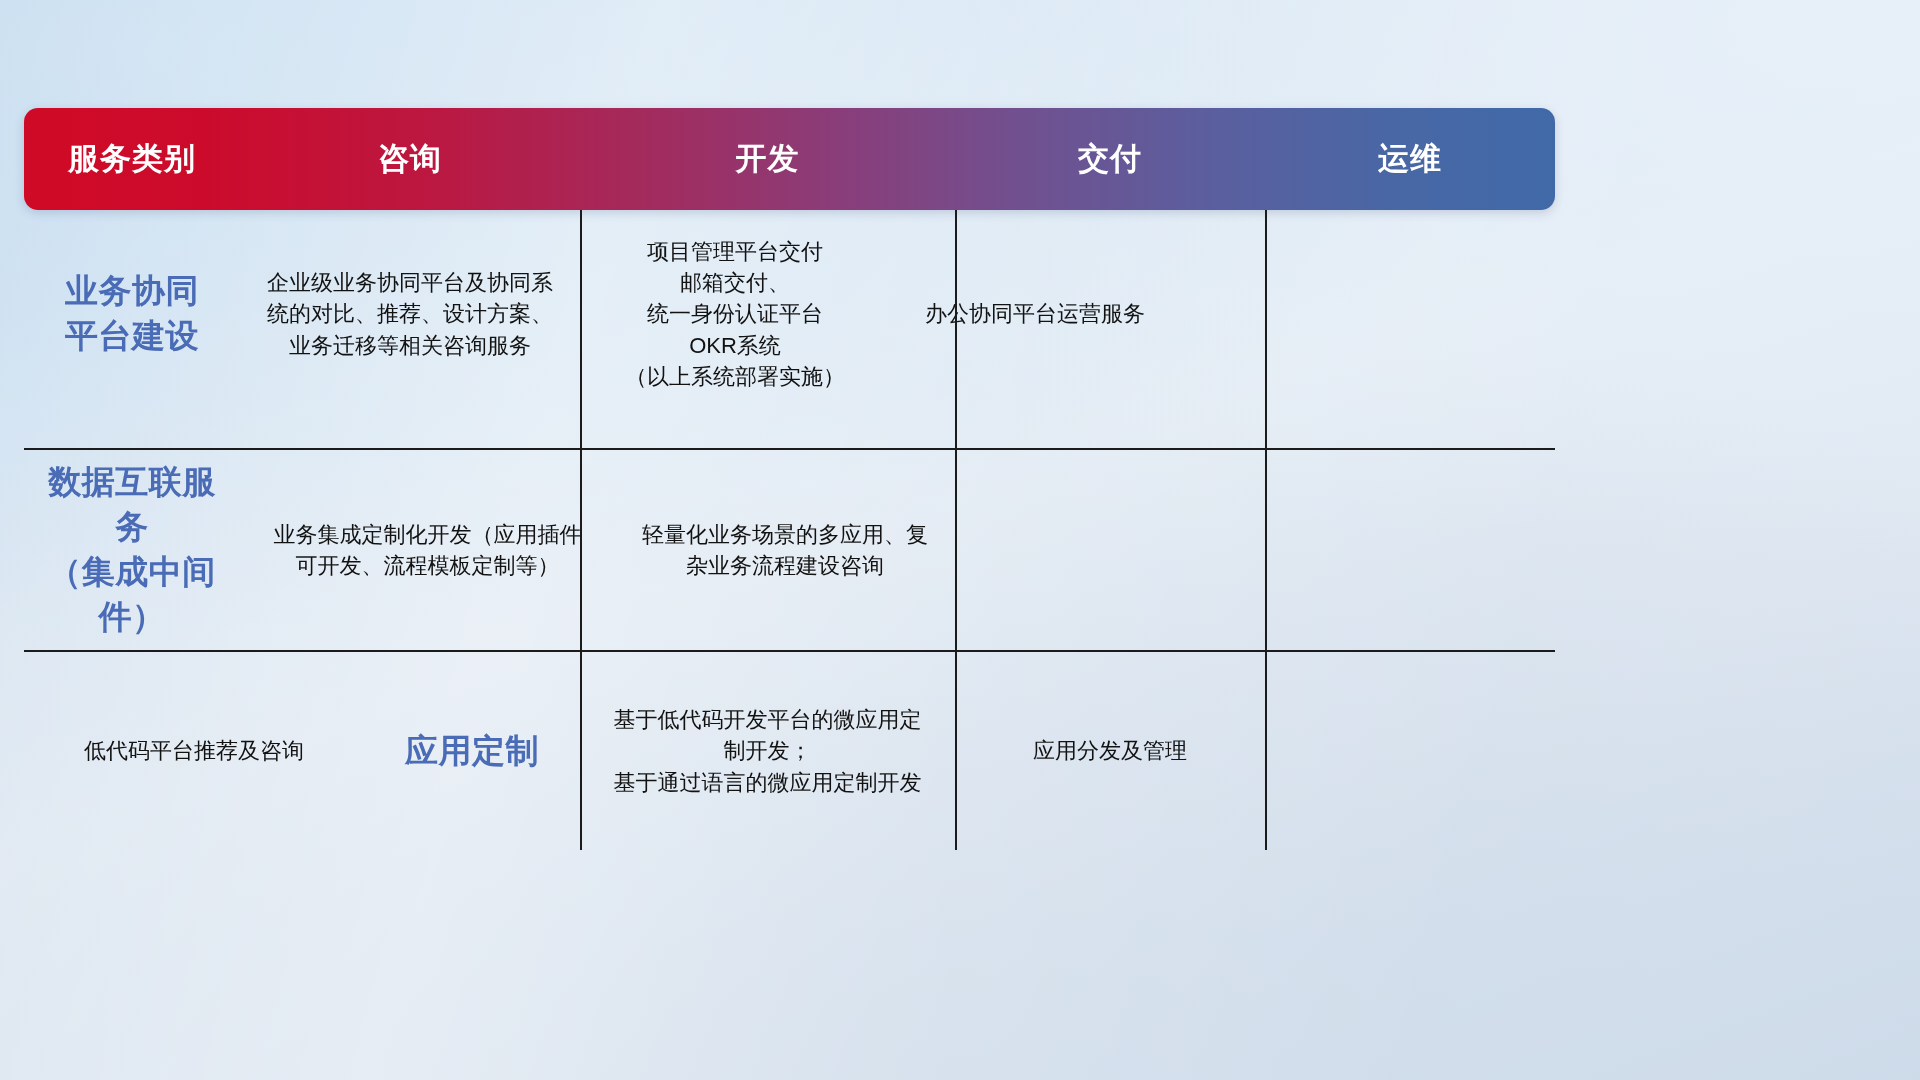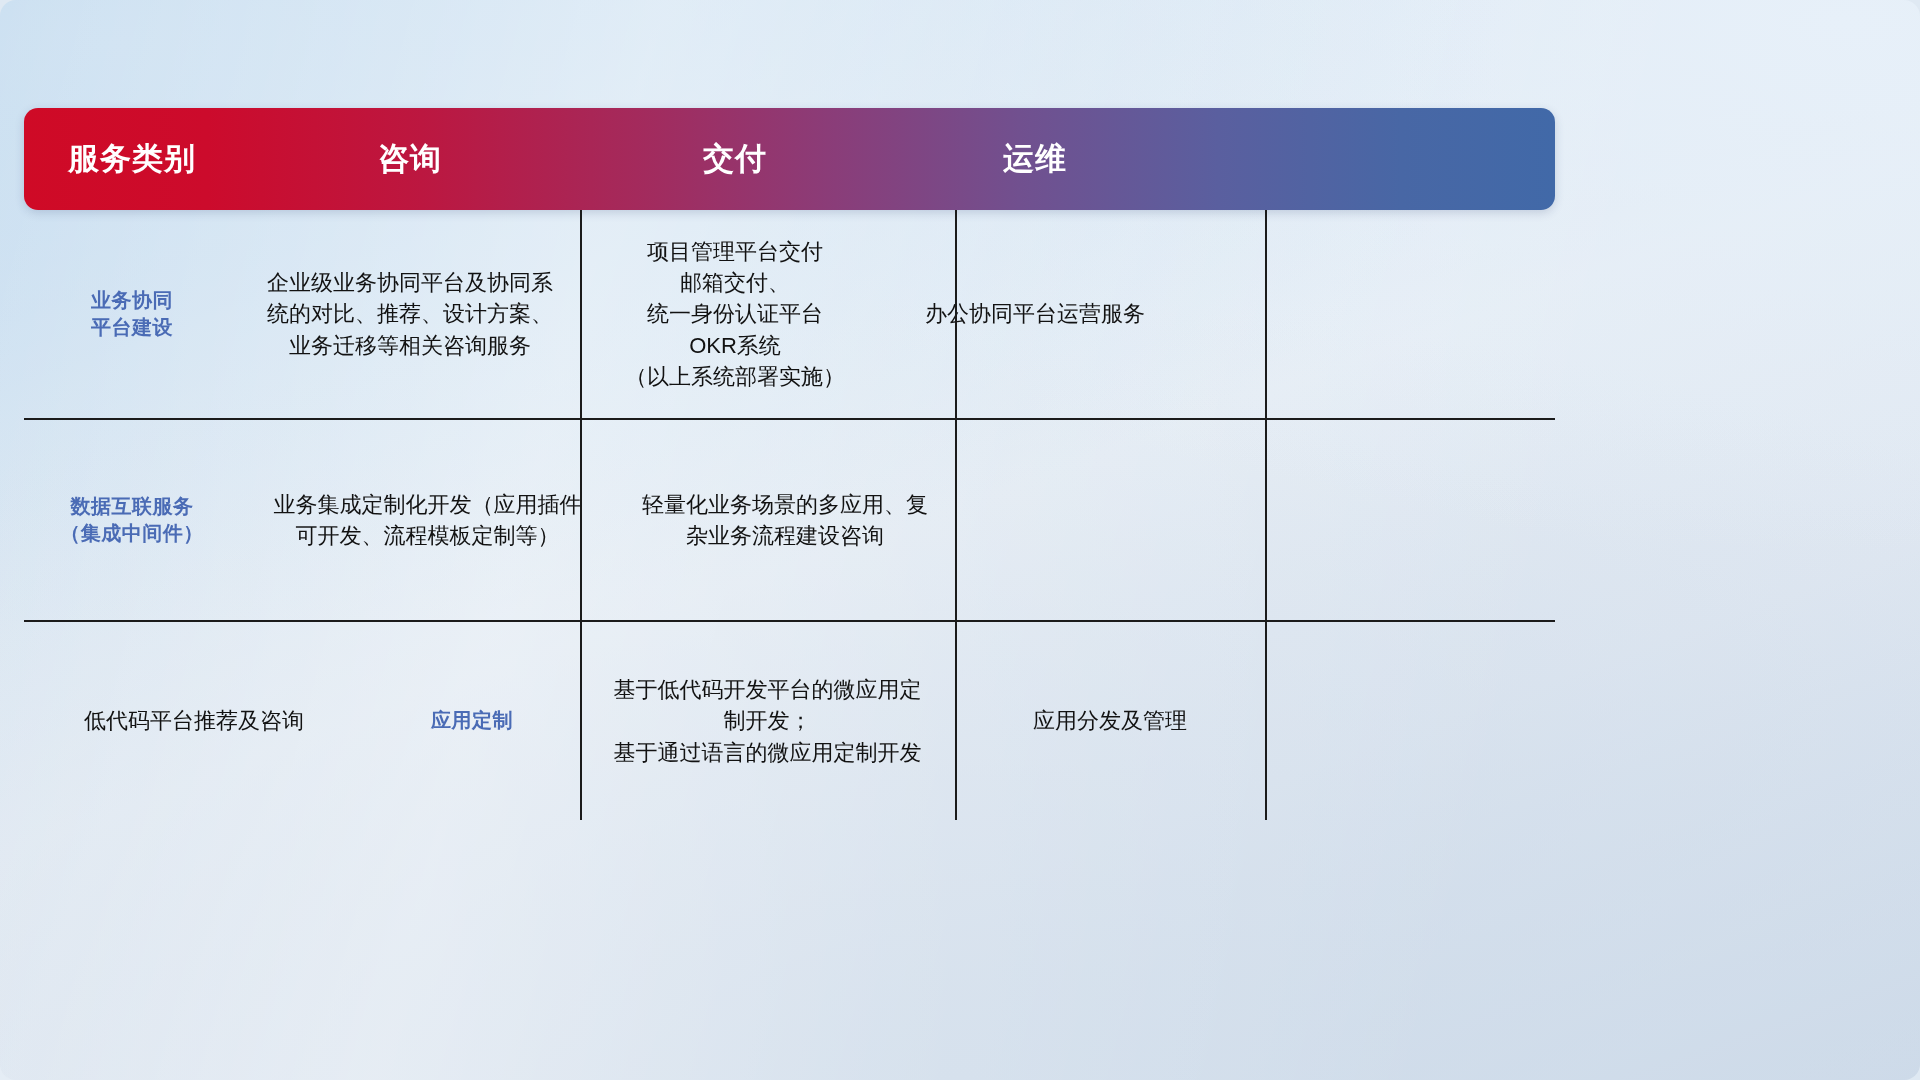--- a/index.html
+++ b/index.html
@@ -9,21 +9,20 @@
     font-family:"Liberation Sans","DejaVu Sans",sans-serif;
     background:#dfe9f3;
   }
   #stage{
     position:relative;width:1920px;height:1080px;
     background:
       radial-gradient(125% 95% at 6% 4%, #cfe2f2 0%, rgba(207,226,242,0) 58%),
       radial-gradient(115% 90% at 96% 2%, #e7f0f9 0%, rgba(231,240,249,0) 55%),
       radial-gradient(140% 120% at 50% 100%, #cfdcea 0%, rgba(207,220,234,0) 60%),
       linear-gradient(160deg,#b9d6ee 0%,#d3e3f1 24%,#e4ecf4 48%,#dfe7f1 70%,#ccd9e8 100%);
-    border-radius: 16px;
   }
   
   #stage::before{
     content:"";position:absolute;left:0;top:0;width:1920px;height:1080px;
     background:linear-gradient(105deg,rgba(255,255,255,0) 0%,rgba(255,255,255,.40) 30%,rgba(255,255,255,.18) 52%,rgba(255,255,255,0) 78%);
     pointer-events:none;
   }
 
   #table-wrap{
     position:absolute;left:24px;top:108px;width:1531px;height:668px;
@@ -45,21 +44,21 @@
 
   
   .tbody{position:relative;width:1531px;}
   .trow{display:flex;position:relative;}
   .trow + .trow{border-top:2px solid #1b1b1b;}
   .td{
     box-sizing:border-box;display:flex;align-items:center;justify-content:center;
     padding:6px 14px;text-align:center;color:#121212;font-size:22px;line-height:1.42;
   }
   .td.rowlabel{
-    color:#4a6bb5;font-weight:bold;font-size:20px;line-height:1.36;letter-spacing:.5px;
+    color:#4a6bb5;font-weight:bold;font-size:33px;line-height:1.36;letter-spacing:.5px;
   }
   .vline{
     position:absolute;top:0;bottom:0;width:2px;background:#1b1b1b;
   }
   .cell-text{white-space:pre-line;}
 
   
   .c0{width:216px;}
   .c1{width:340px;}
   .c2{width:375px;}
@@ -68,20 +67,21 @@
 </style>
 </head>
 <body>
 
 <div id="stage">
   <div id="table-wrap">
 
     <div class="thead">
       <div class="th c0">服务类别</div>
       <div class="th c1">咨询</div>
+      <div class="th c2">开发</div>
       <div class="th c3">交付</div>
       <div class="th c4">运维</div>
     </div>
 
     <div class="tbody">
 
       <div class="trow" style="height:208px;">
         <div class="td rowlabel c0">
           <span class="cell-text">业务协同
 平台建设</span>
@@ -96,21 +96,21 @@
 邮箱交付、
 统一身份认证平台
 OKR系统
 （以上系统部署实施）</span>
         </div>
         <div class="td c4">
           <span class="cell-text">办公协同平台运营服务</span>
         </div>
       </div>
 
-      <div class="trow" style="height:200px;">
+      <div class="trow" style="height:200px;margin-top:30px;">
         <div class="td rowlabel c0">
           <span class="cell-text">数据互联服务
 （集成中间件）</span>
         </div>
         <div class="td c2">
           <span class="cell-text">业务集成定制化开发（应用插件
 可开发、流程模板定制等）</span>
         </div>
         <div class="td c1">
           <span class="cell-text">轻量化业务场景的多应用、复

